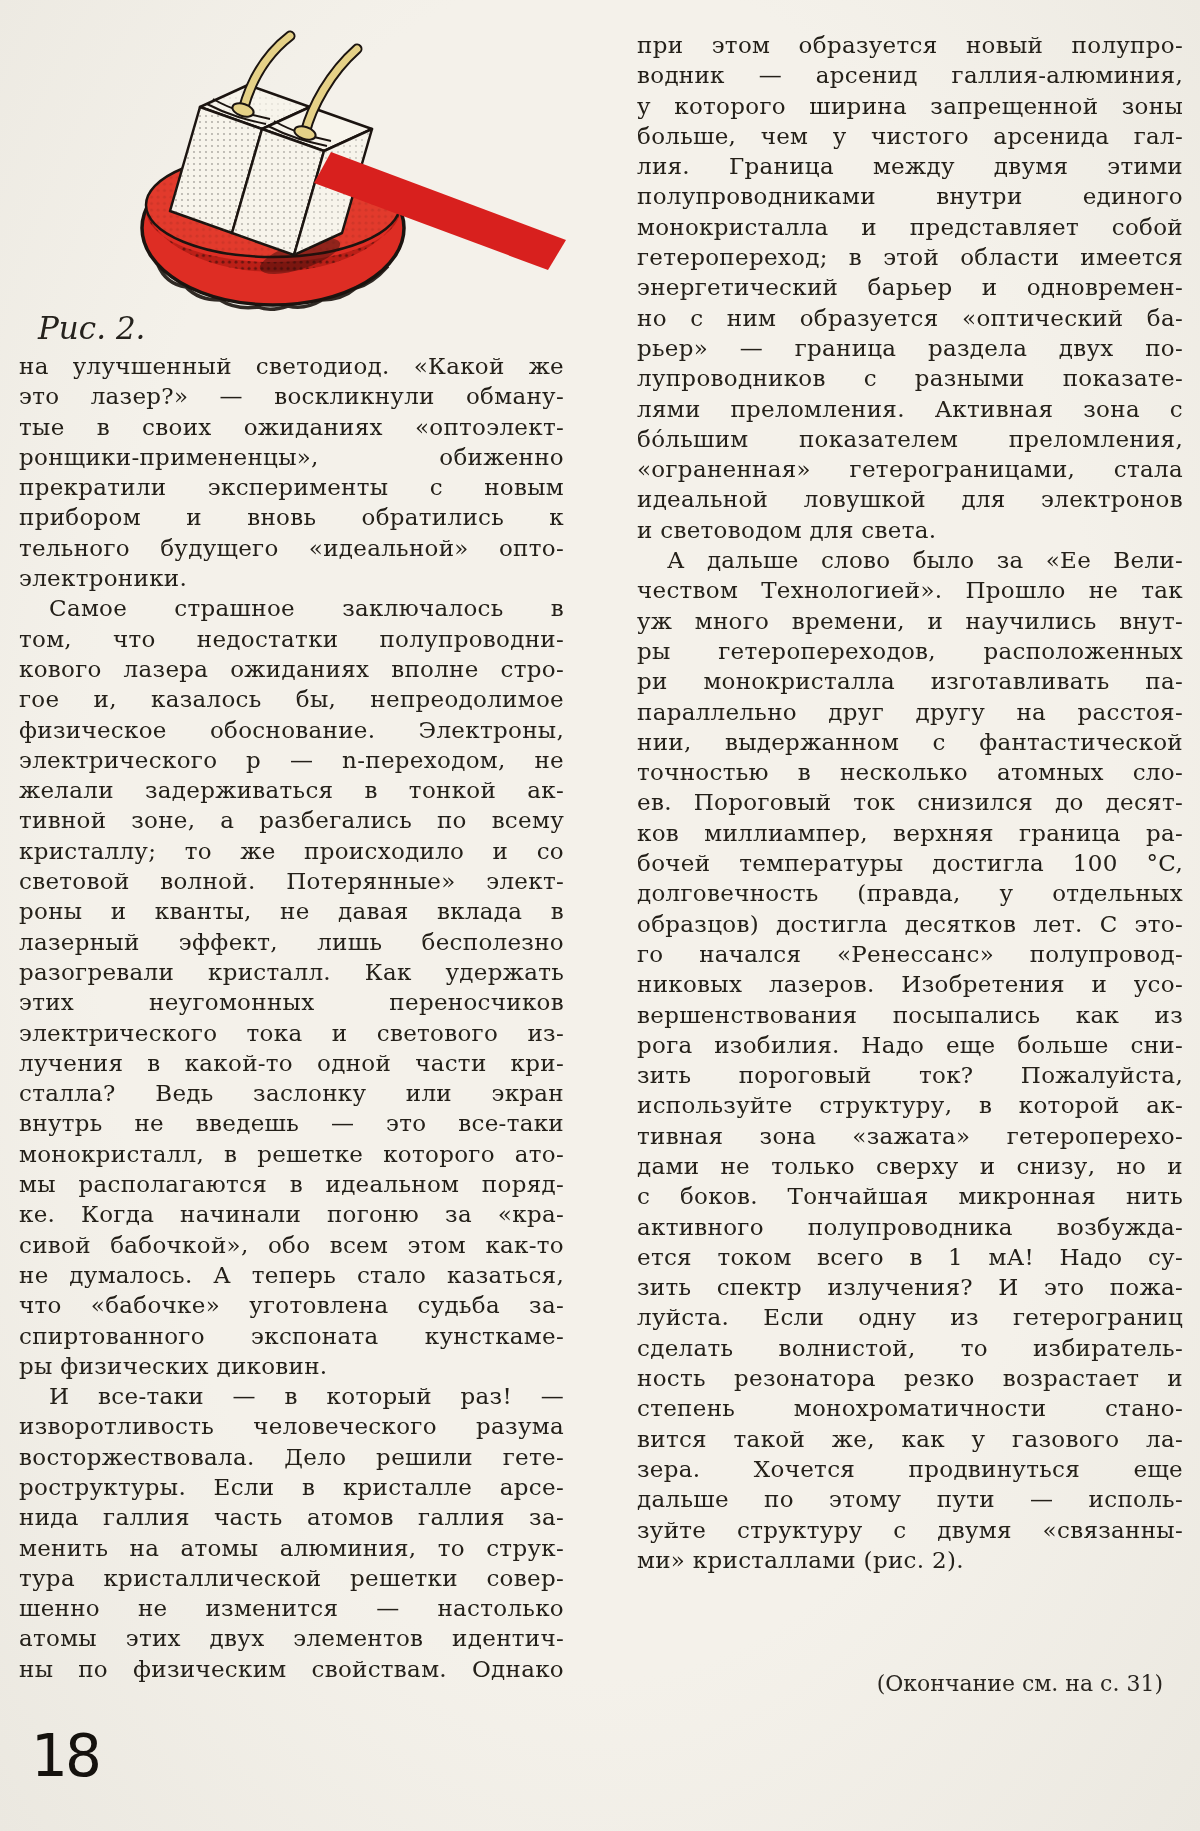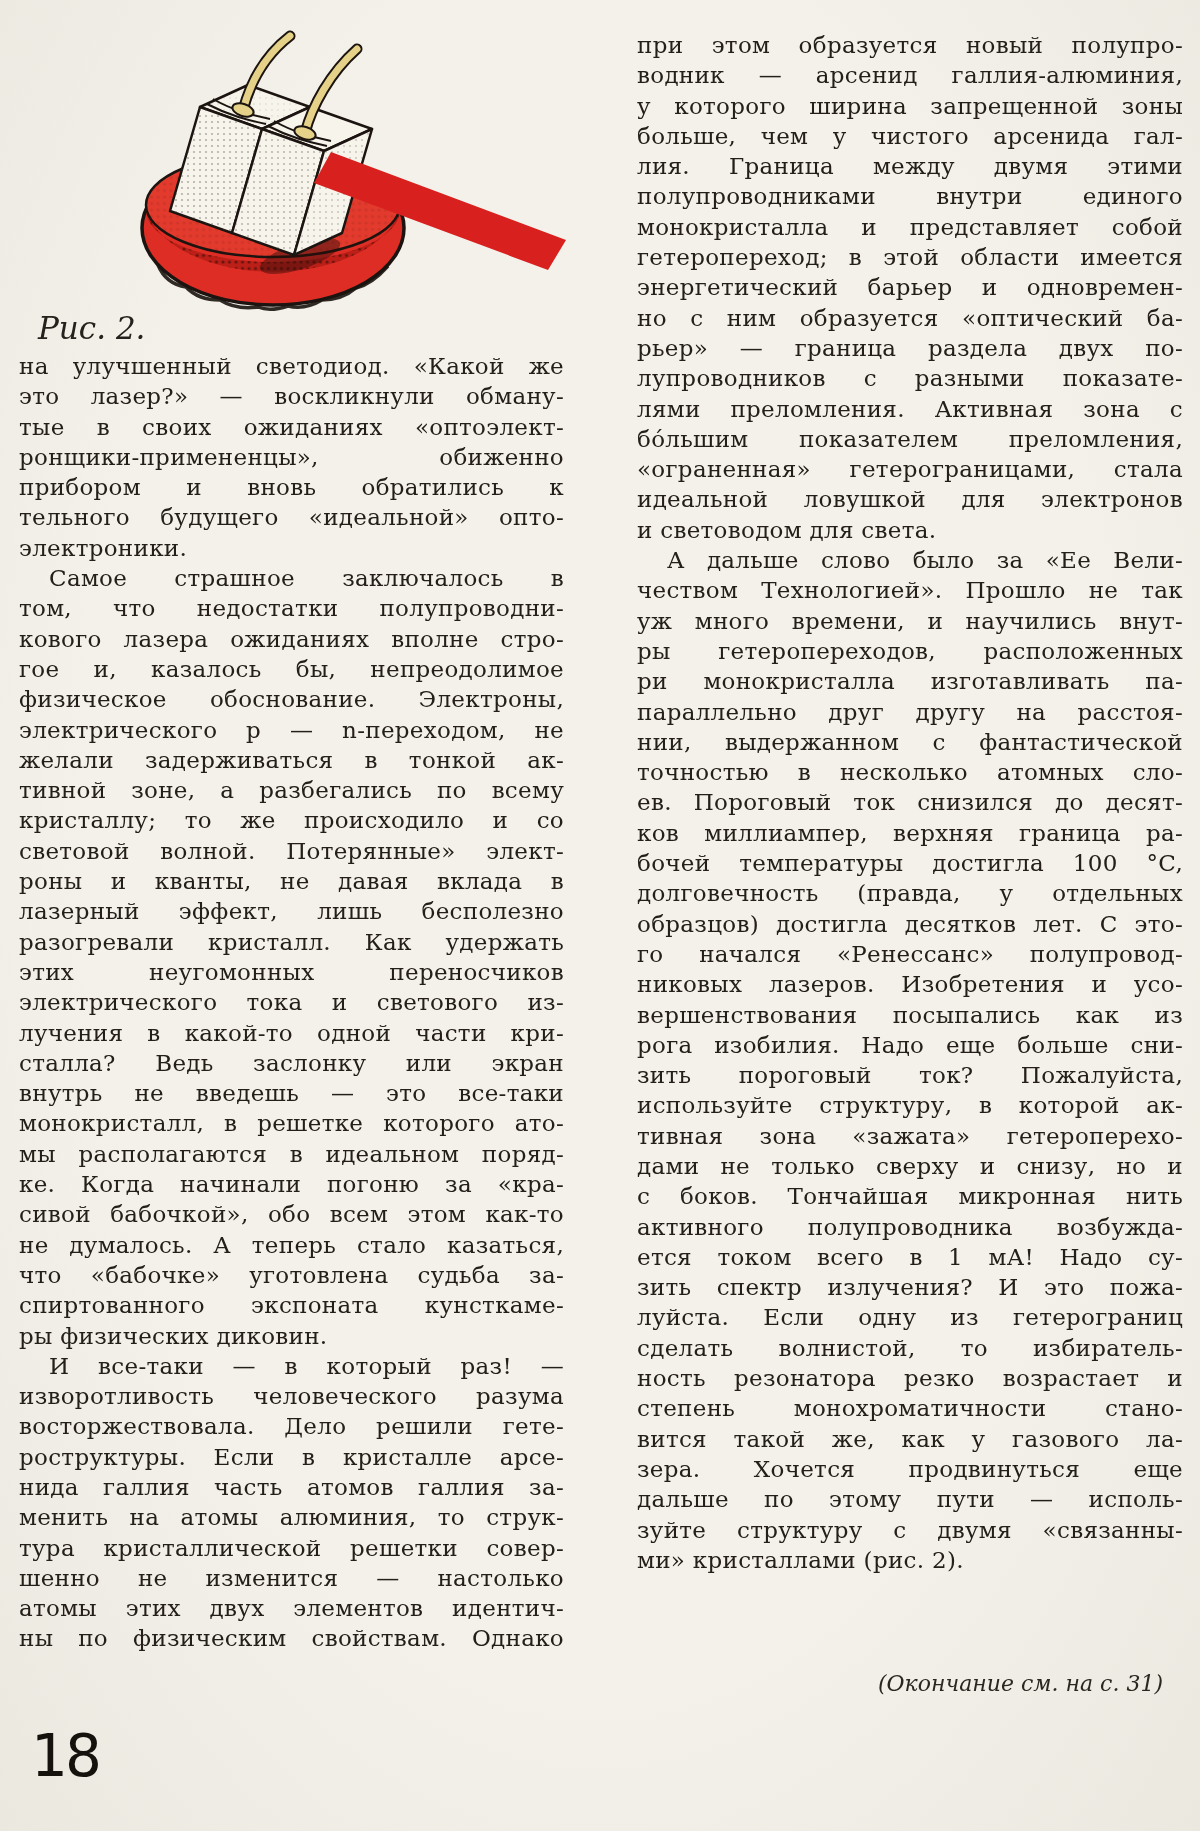--- a/index.html
+++ b/index.html
@@ -21,21 +21,21 @@
     letter-spacing:0.3px;color:#242019;
   }
   .col-left{left:19px;top:351px;width:545px;}
   .col-right{left:617px;top:30px;width:546px;margin-left:20px;}
   .para{margin:0;}
   .line{text-align:justify;text-align-last:justify;}
   .line.lastline{text-align-last:left;}
   .line.indent{text-indent:30px;}
   .footer-note{
     position:absolute;left:617px;top:1671px;width:546px;
-    text-align:right;font-style:italic;font-size:22px;color:#2a2620;
+    text-align:right;font-size:22px;color:#2a2620;
   }
   .page-number{
     position:absolute;left:31px;top:1722px;
     font-family:"DejaVu Sans","Liberation Sans",sans-serif;
     font-weight:normal;font-size:58px;letter-spacing:-3px;color:#15120e;
   }
 </style>
 </head>
 <body>
 
@@ -94,20 +94,21 @@
   </div>
 
   <div class="fig-caption">Рис. 2.</div>
 
   <div class="col col-left">
       <div class="para">
         <div class="line">на улучшенный светодиод. «Какой же</div>
         <div class="line">это лазер?» — воскликнули обману-</div>
         <div class="line">тые в своих ожиданиях «оптоэлект-</div>
         <div class="line">ронщики-примененцы», обиженно</div>
+        <div class="line">прекратили эксперименты с новым</div>
         <div class="line">прибором и вновь обратились к</div>
         <div class="line">тельного будущего «идеальной» опто-</div>
         <div class="line lastline">электроники.</div>
       </div>
       <div class="para">
         <div class="line indent">Самое страшное заключалось в</div>
         <div class="line">том, что недостатки полупроводни-</div>
         <div class="line">кового лазера ожиданиях вполне стро-</div>
         <div class="line">гое и, казалось бы, непреодолимое</div>
         <div class="line">физическое обоснование. Электроны,</div>

